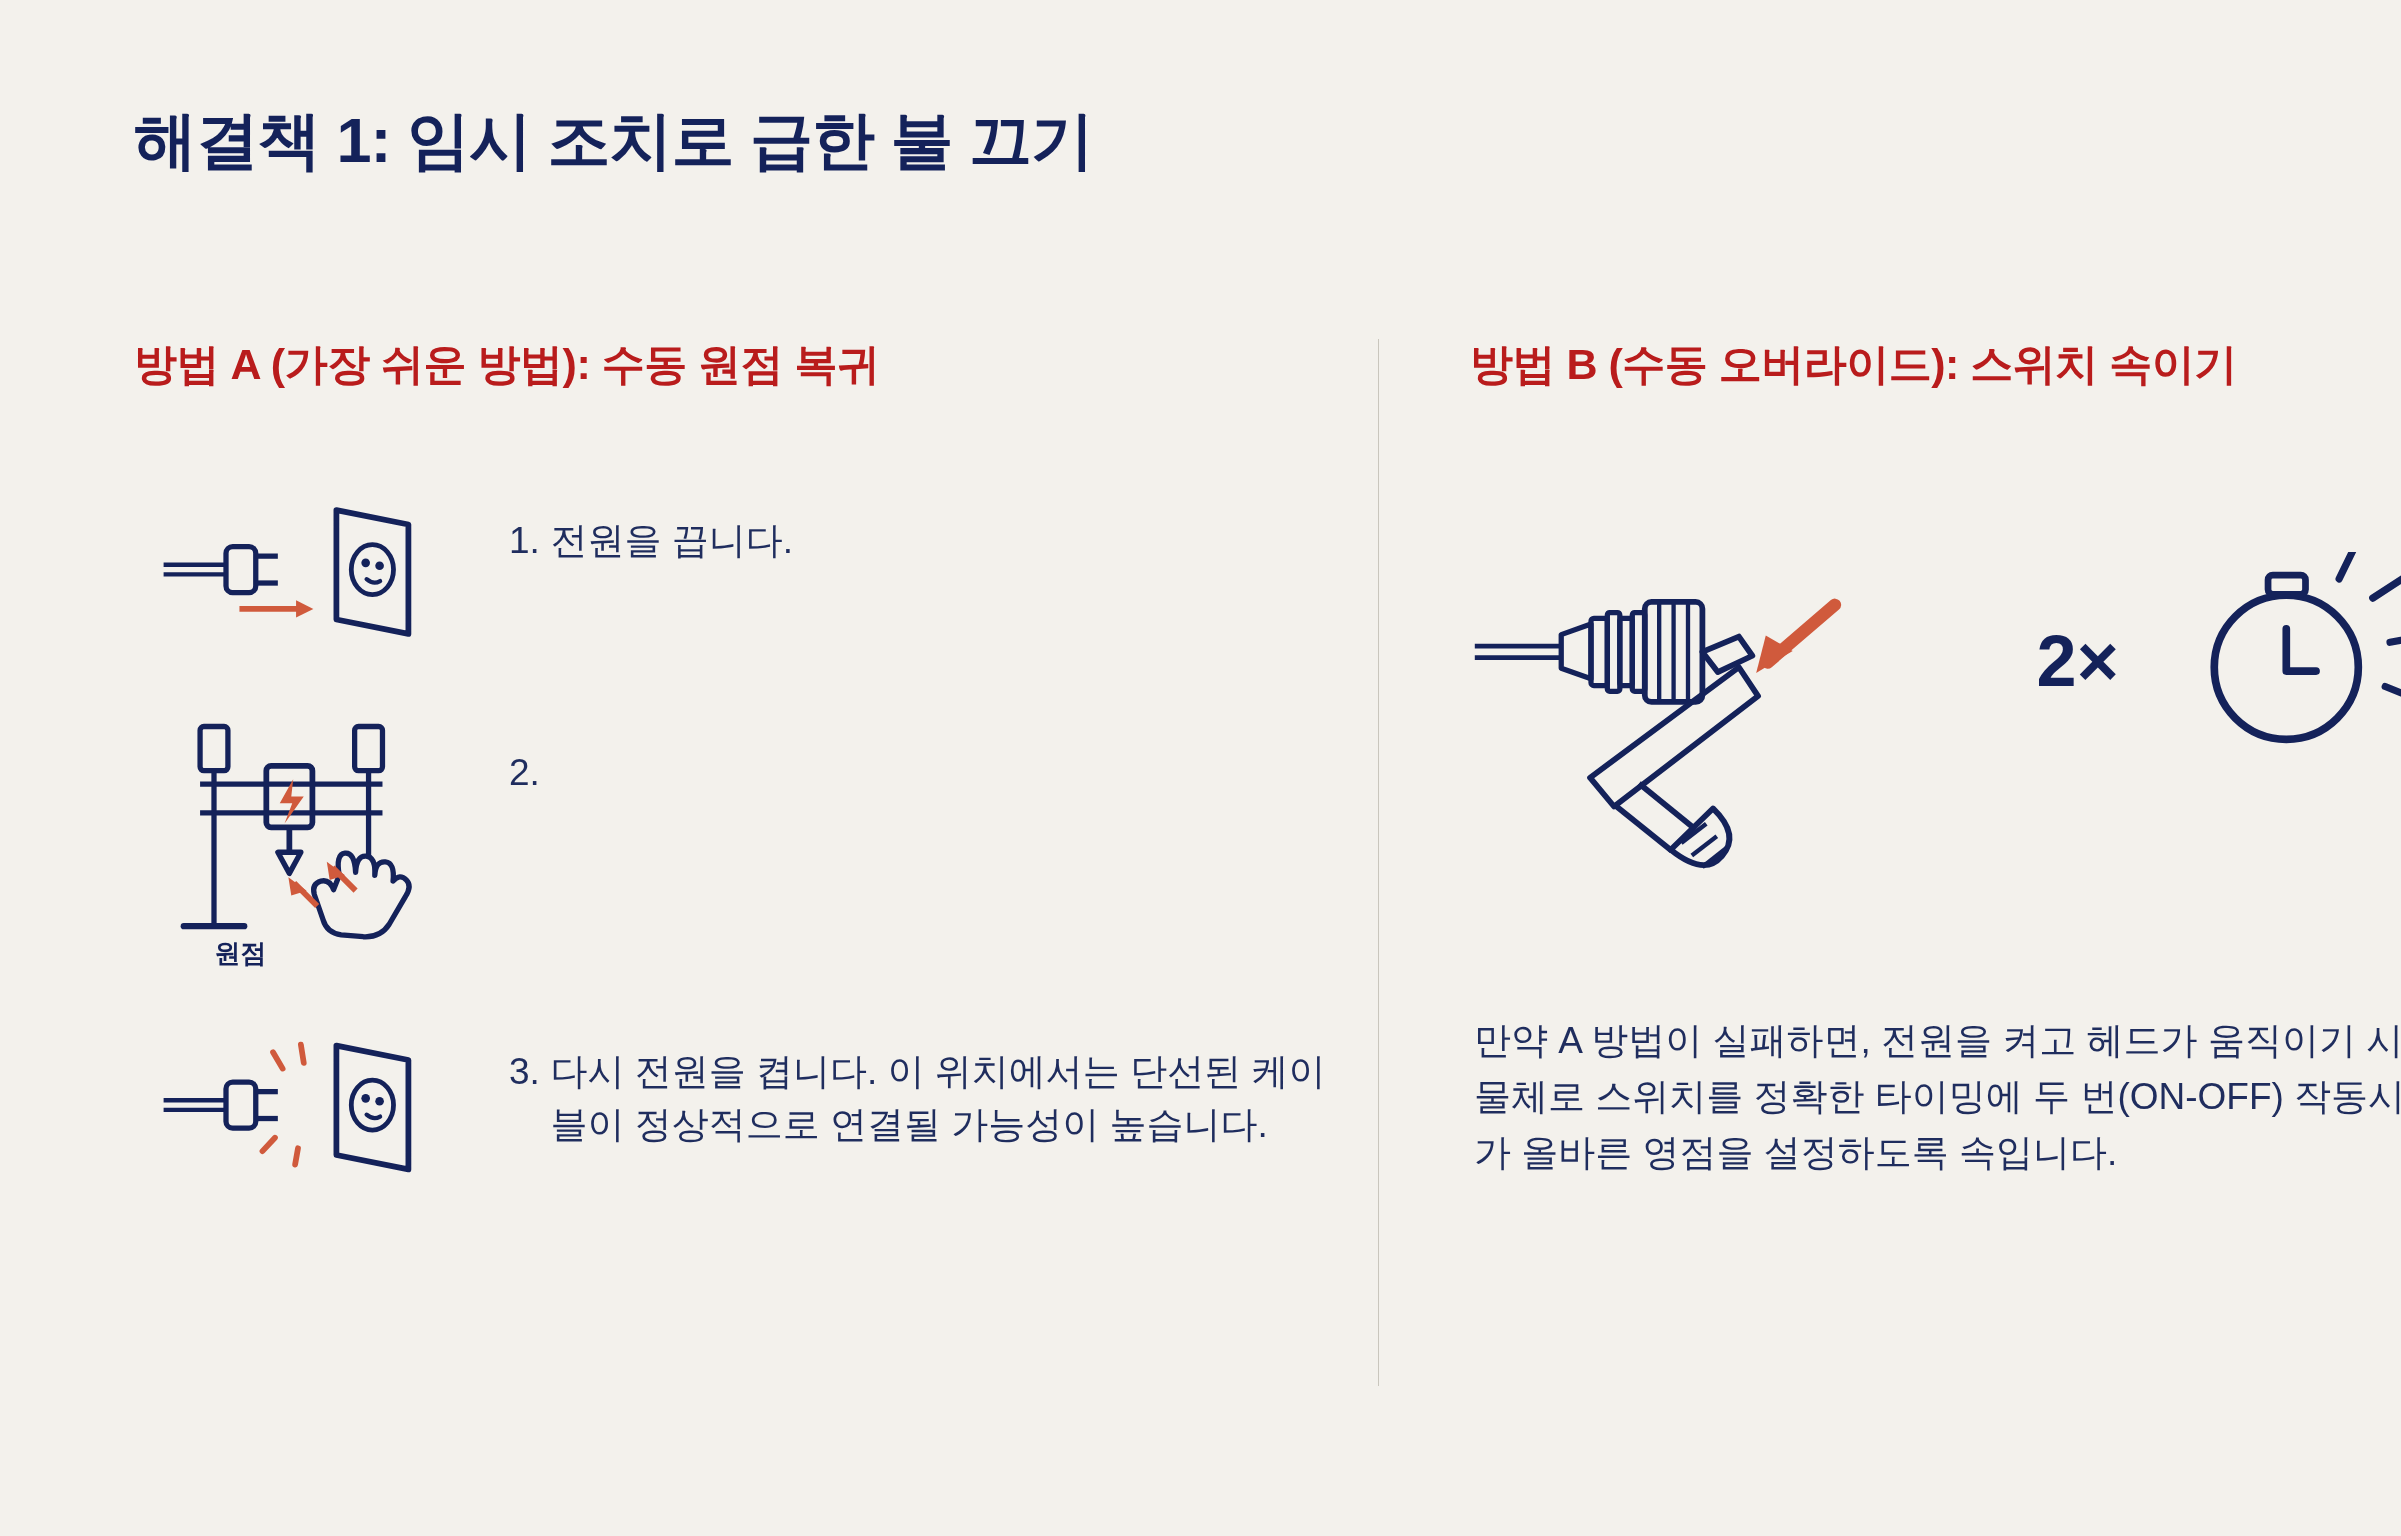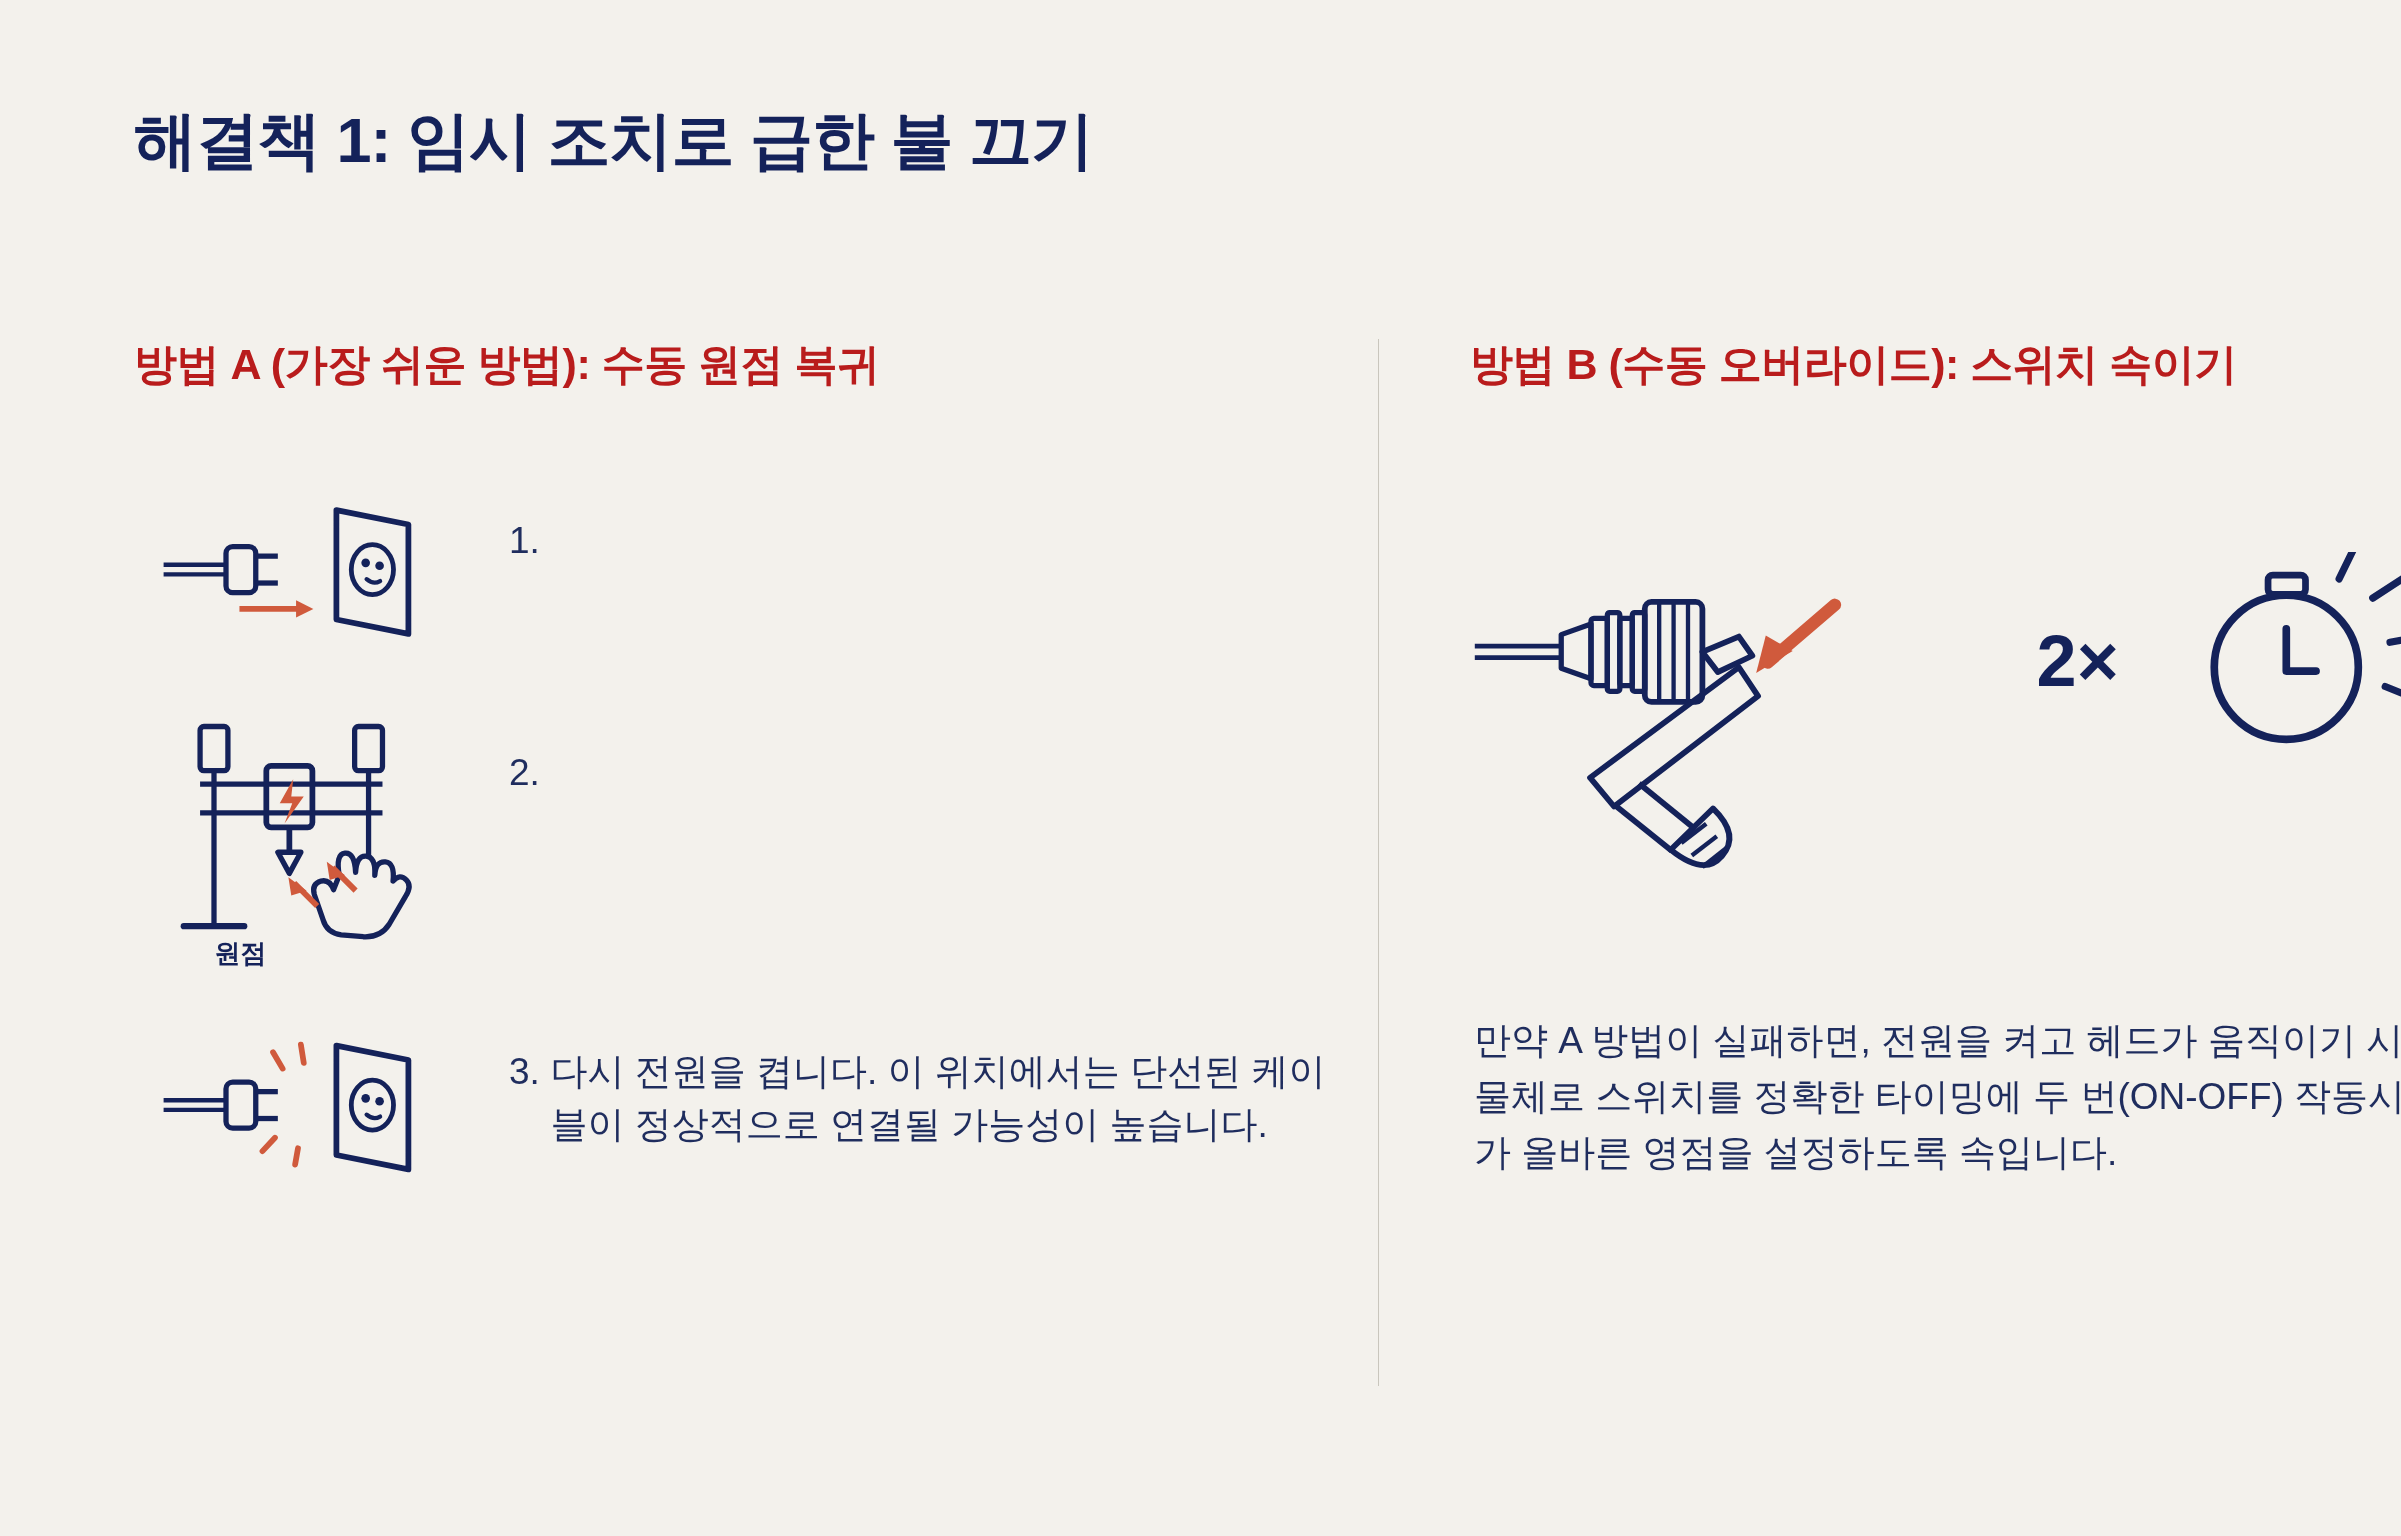--- a/index.html
+++ b/index.html
@@ -150,20 +150,21 @@
           <circle cx="441" cy="172" r="9" fill="#14225a"></circle>
           <circle cx="470" cy="178" r="9" fill="#14225a"></circle>
           <path d="M443 206 q14 12 28 4" stroke="#14225a" stroke-width="9" fill="none" stroke-linecap="round"></path>
 
           <path d="M178 268 H300" stroke="#d05a3c" stroke-width="12" fill="none"></path>
           <path d="M296 250 L332 268 L296 286 Z" fill="#d05a3c"></path>
         </svg>
       </div>
       <div class="step-text">
         <span class="step-num">1.</span>
+        <span class="step-body">전원을 끕니다.</span>
       </div>
     </div>
 
     <div class="step">
       <div class="step-art">
         <svg width="336" height="269" viewBox="0 0 700 560">
 
           <rect x="96" y="30" width="58" height="92" rx="8" fill="none" stroke="#14225a" stroke-width="11"></rect>
           <path d="M125 122 V440" stroke="#14225a" stroke-width="11" fill="none"></path>
           <path d="M62 446 H188" stroke="#14225a" stroke-width="13" stroke-linecap="round" fill="none"></path>

